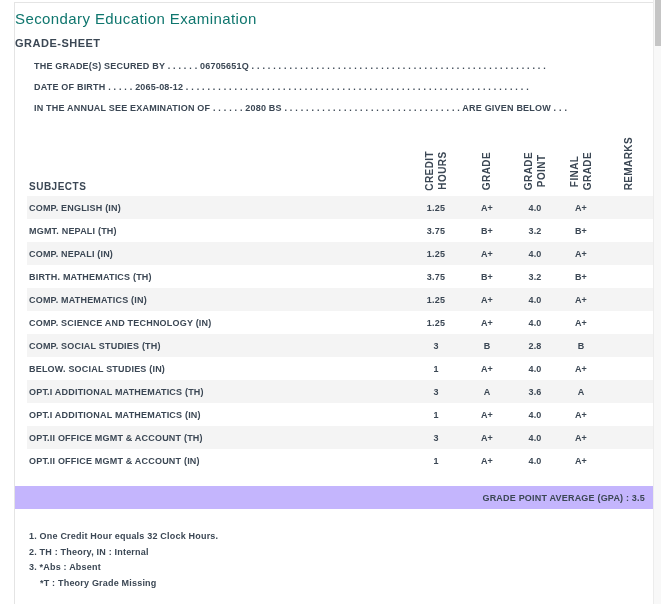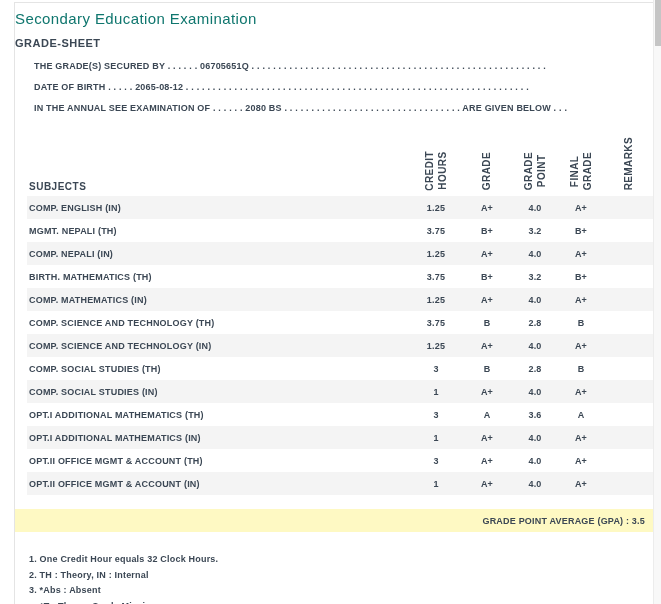--- a/index.html
+++ b/index.html
@@ -42,21 +42,21 @@
     writing-mode:vertical-rl; transform:rotate(180deg);
     white-space:pre-line; line-height:1.25; letter-spacing:.4px;
   }
   tbody td {
     height:23px; font-size:9px; font-weight:bold; text-align:center;
     letter-spacing:.2px;
   }
   tbody td.subject { text-align:left; padding-left:2px; }
   tbody tr:nth-child(odd) { background:#f4f4f4; }
   .gpa {
-    margin-top:14px; height:23px; background:#fef9c3;
+    margin-top:14px; height:23px; background:#c4b5fd;
     display:flex; align-items:center; justify-content:flex-end;
     padding-right:8px;
     font-size:9px; font-weight:bold; letter-spacing:.2px;
     white-space:nowrap; overflow:hidden;
   }
   .notes { margin:20px 0 0 14px; }
   .notes p {
     font-size:9px; font-weight:bold; line-height:15.5px; letter-spacing:.2px;
   }
   .notes p.indent { padding-left:11px; }
@@ -140,45 +140,37 @@
   </tr>
         <tr>
     <td class="subject">COMP. MATHEMATICS (IN)</td>
     <td>1.25</td>
     <td>A+</td>
     <td>4.0</td>
     <td>A+</td>
     <td></td>
   </tr>
         <tr>
-    <td class="subject">COMP. SCIENCE AND TECHNOLOGY (TH)</td>
-    <td>3.75</td>
-    <td>B</td>
-    <td>2.8</td>
-    <td>B</td>
-    <td></td>
-  </tr>
-        <tr>
     <td class="subject">COMP. SCIENCE AND TECHNOLOGY (IN)</td>
     <td>1.25</td>
     <td>A+</td>
     <td>4.0</td>
     <td>A+</td>
     <td></td>
   </tr>
         <tr>
     <td class="subject">COMP. SOCIAL STUDIES (TH)</td>
     <td>3</td>
     <td>B</td>
     <td>2.8</td>
     <td>B</td>
     <td></td>
   </tr>
         <tr>
-    <td class="subject">COMP. SOCIAL STUDIES (IN)</td>
+    <td class="subject">BELOW. SOCIAL STUDIES (IN)</td>
     <td>1</td>
     <td>A+</td>
     <td>4.0</td>
     <td>A+</td>
     <td></td>
   </tr>
         <tr>
     <td class="subject">OPT.I ADDITIONAL MATHEMATICS (TH)</td>
     <td>3</td>
     <td>A</td>

